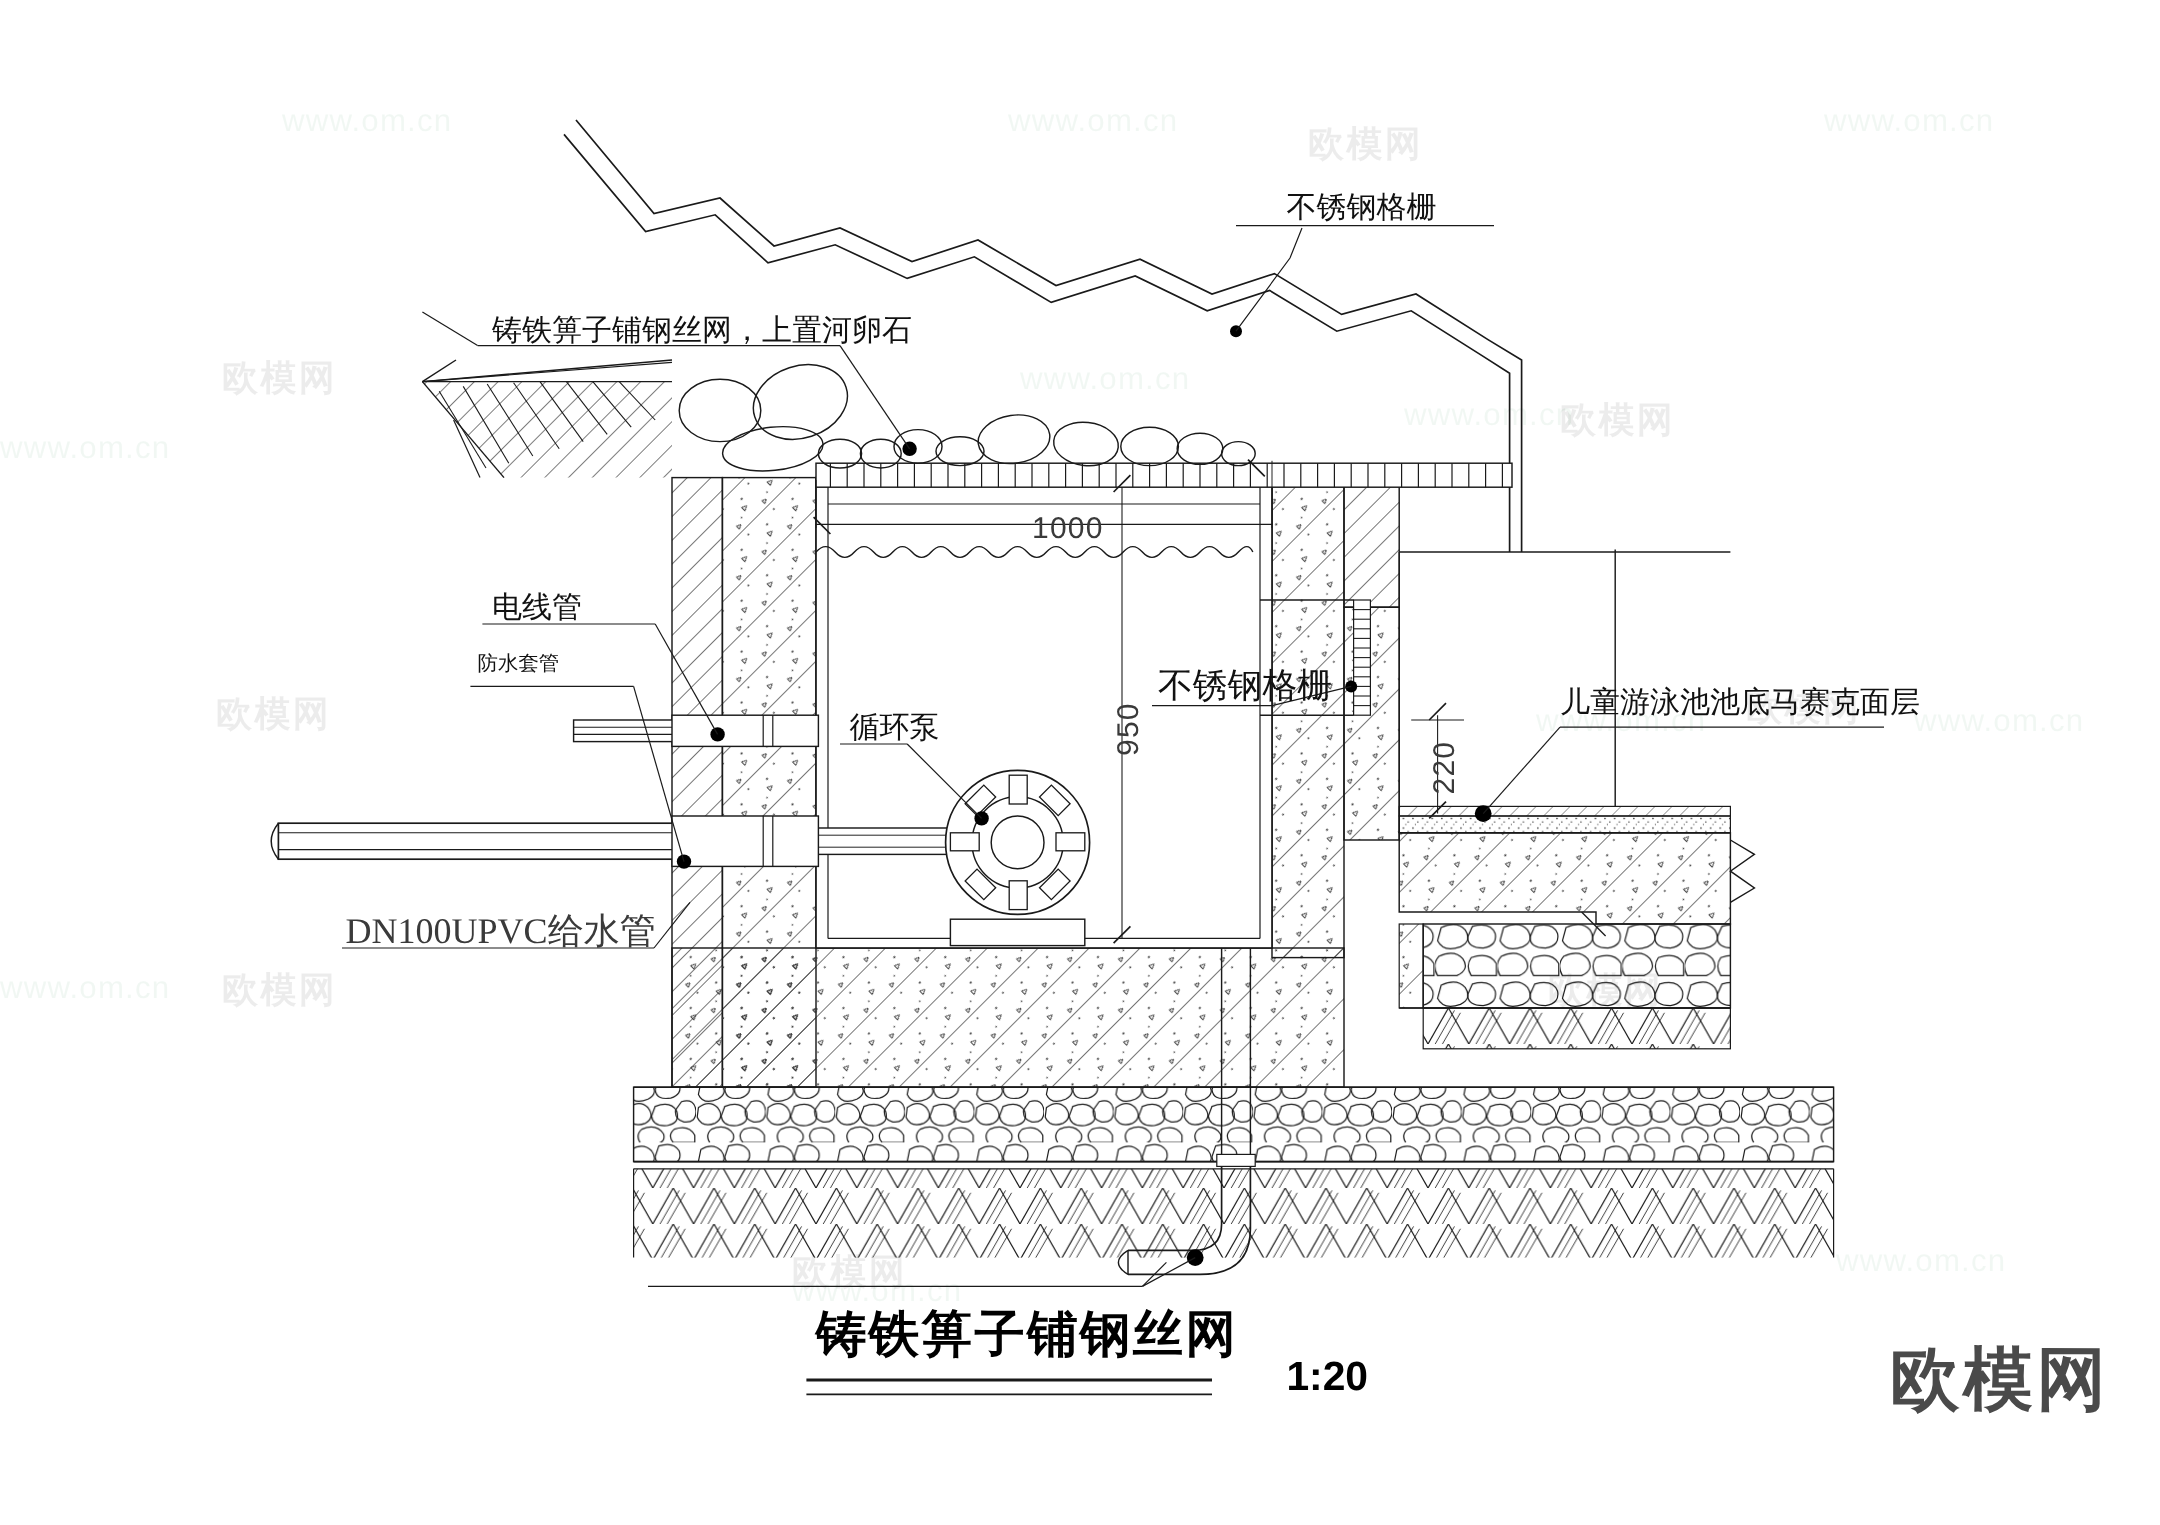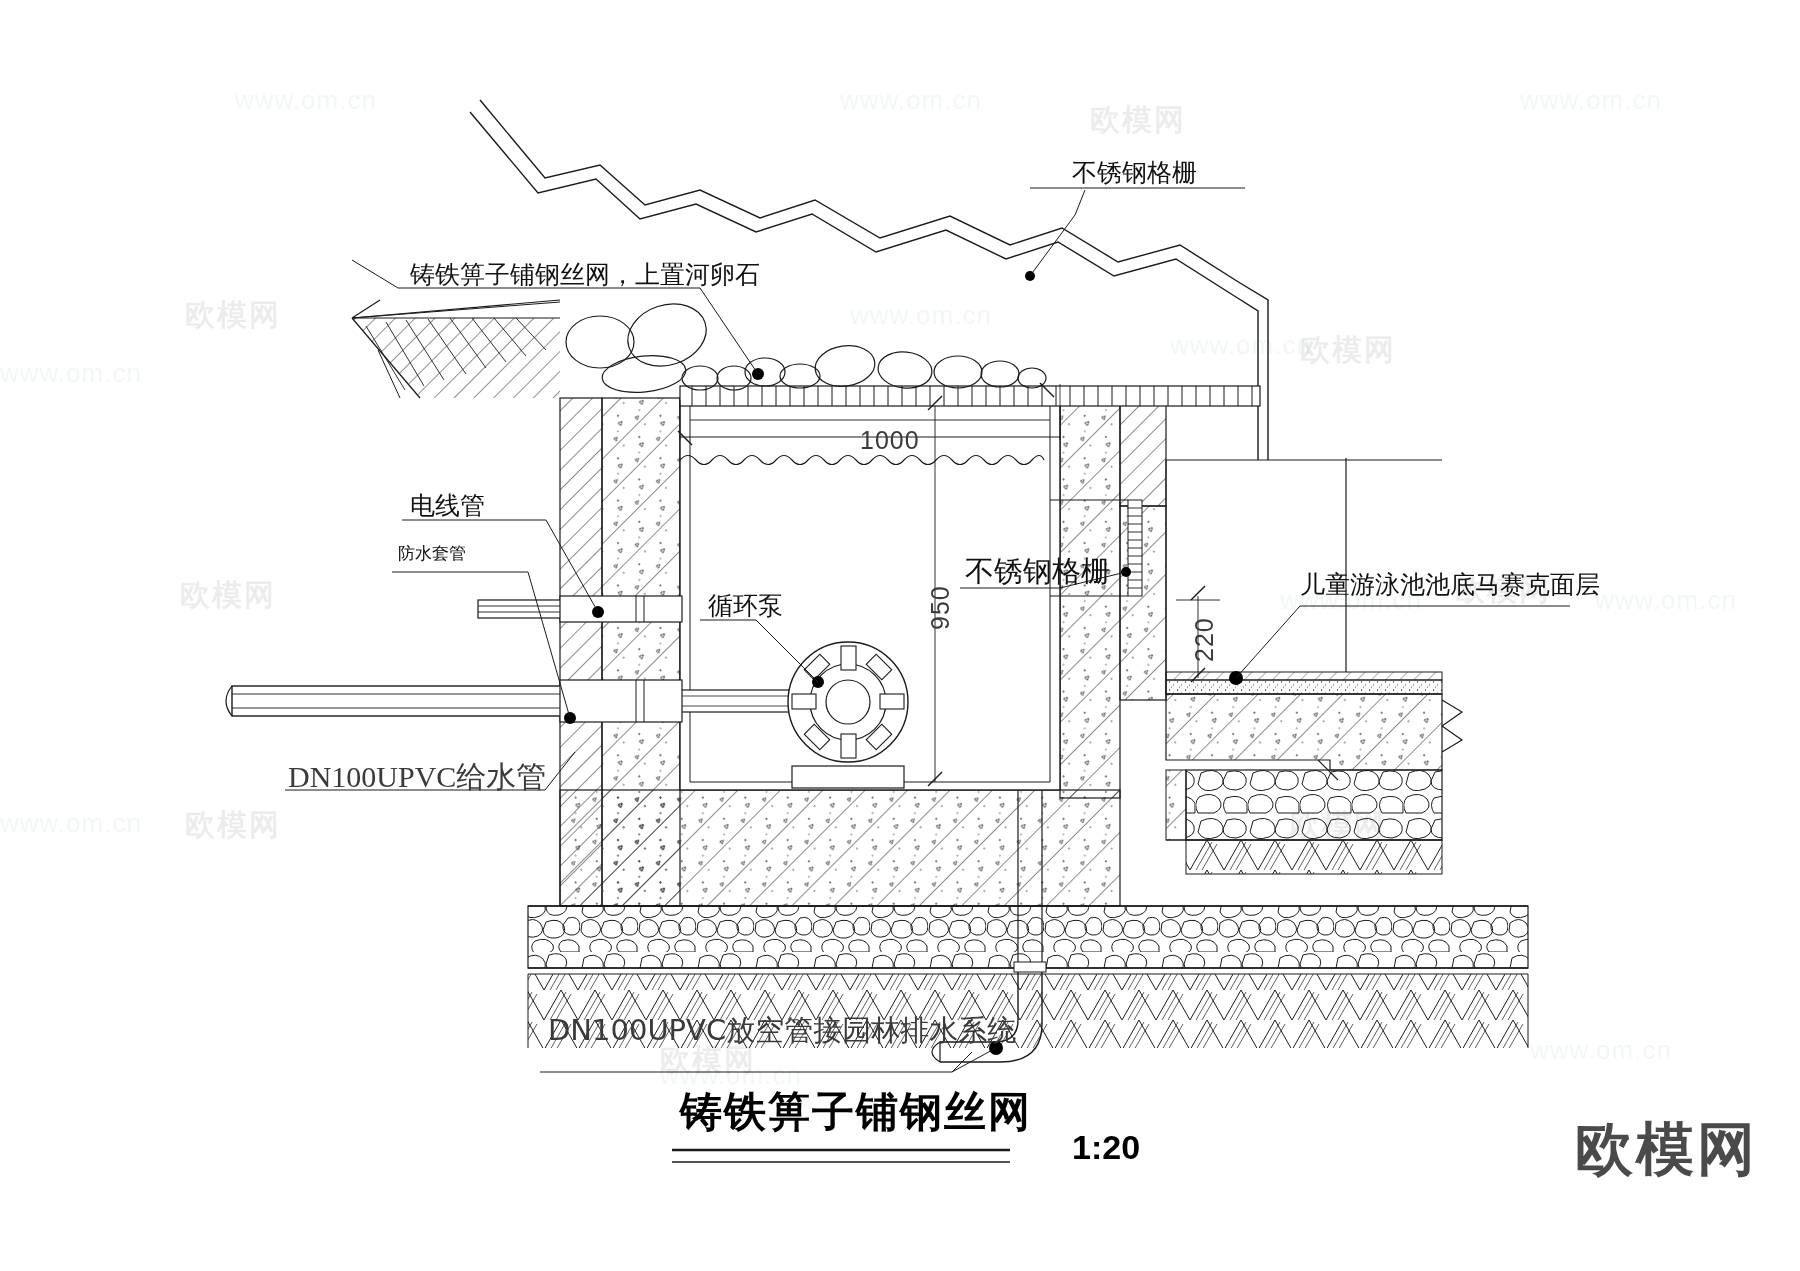--- a/index.html
+++ b/index.html
@@ -453,21 +453,20 @@
   <div class="cad-label" style="left:398px; top:545px; font-size:17px;">防水套管</div>
 
   <div class="cad-label" style="left:708px; top:593px; font-size:25px;">循环泵</div>
 
   <div class="cad-label" style="left:288px; top:762px; font-size:30px; color:#3a3a3a;font-family:Liberation Serif, serif;">DN100UPVC给水管</div>
 
   <div class="cad-label" style="left:965px; top:557px; font-size:29px;">不锈钢格栅</div>
 
   <div class="cad-label" style="left:1300px; top:572px; font-size:25px;">儿童游泳池池底马赛克面层</div>
 
-  <div class="cad-label" style="left:548px; top:1016px; font-size:29px; color:#3a3a3a;">DN100UPVC放空管接园林排水系统</div>
 
   <div class="cad-num" style="left:860px; top:428px;">1000</div>
 
   <div class="cad-num rot90" style="left:928px; top:630px;">950</div>
 
   <div class="cad-num rot90" style="left:1192px; top:662px;">220</div>
 
   <div class="title-main" style="left:680px; top:1084px;">铸铁箅子铺钢丝网</div>
 
   <div class="title-scale" style="left:1072px; top:1128px;">1:20</div>

